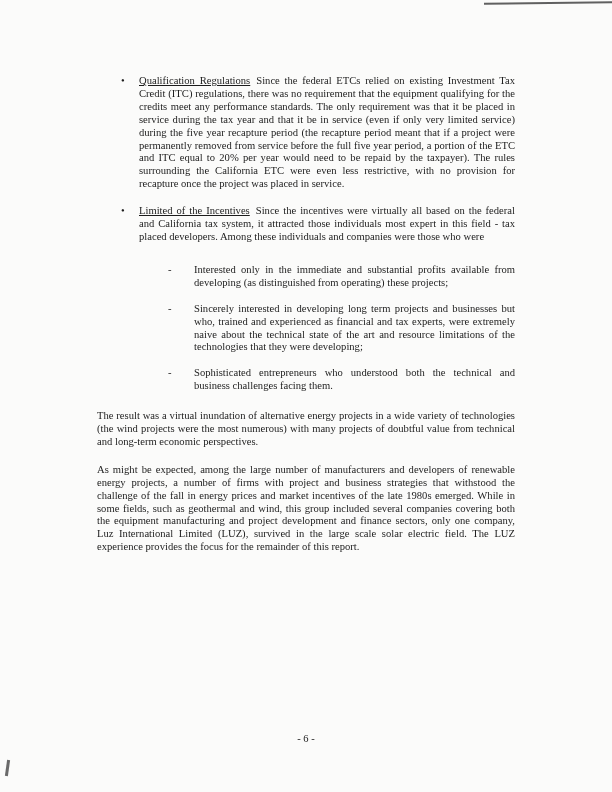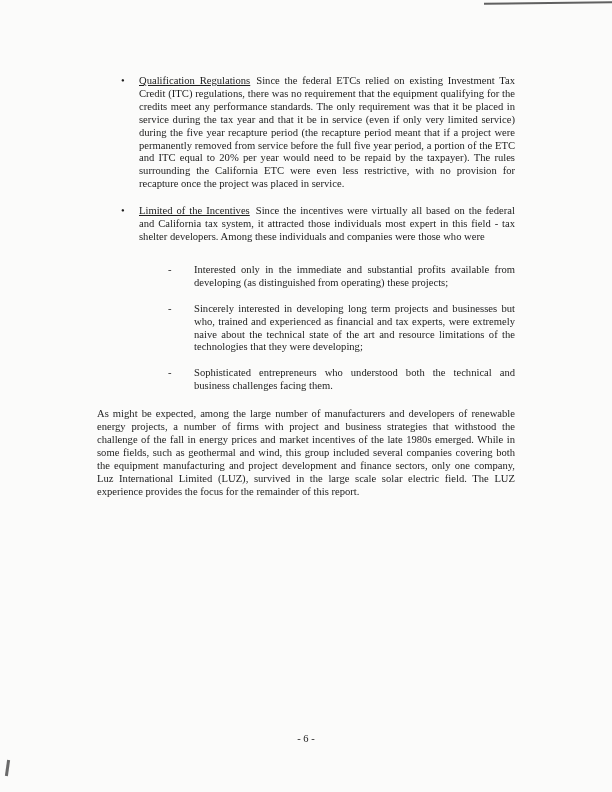--- a/index.html
+++ b/index.html
@@ -102,37 +102,38 @@
   <div class="artifact-top-right"></div>
   <div class="artifact-bottom-left"></div>
 
   <div class="bullet-item">
     <span class="bullet-marker">•</span>
     <p class="bullet-body"><span class="lead">Qualification Regulations</span><span>Since the federal ETCs relied on existing Investment Tax Credit (ITC) regulations, there was no requirement that the equipment qualifying for the credits meet any performance standards. The only requirement was that it be placed in service during the tax year and that it be in service (even if only very limited service) during the five year recapture period (the recapture period meant that if a project were permanently removed from service before the full five year period, a portion of the ETC and ITC equal to 20% per year would need to be repaid by the taxpayer). The rules surrounding the California ETC were even less restrictive, with no provision for recapture once the project was placed in service.</span></p>
   </div>
 
   <div class="bullet-item">
     <span class="bullet-marker">•</span>
-    <p class="bullet-body"><span class="lead">Limited of the Incentives</span><span>Since the incentives were virtually all based on the federal and California tax system, it attracted those individuals most expert in this field - tax shelter developers. Among these individuals and companies were those who were</span></p>
+    <p class="bullet-body"><span class="lead">Limited of the Incentives</span><span>Since the incentives were virtually all based on the federal and California tax system, it attracted those individuals most expert in this field - tax placed developers. Among these individuals and companies were those who were</span></p>
   </div>
 
   <div class="sub-list">
     <div class="sub-item">
       <span class="dash-marker">-</span>
       <div class="sub-text">Interested only in the immediate and substantial profits available from developing (as distinguished from operating) these projects;</div>
     </div>
     <div class="sub-item">
       <span class="dash-marker">-</span>
       <div class="sub-text">Sincerely interested in developing long term projects and businesses but who, trained and experienced as financial and tax experts, were extremely naive about the technical state of the art and resource limitations of the technologies that they were developing;</div>
     </div>
     <div class="sub-item">
       <span class="dash-marker">-</span>
       <div class="sub-text">Sophisticated entrepreneurs who understood both the technical and business challenges facing them.</div>
     </div>
   </div>
 
+  <p class="para">The result was a virtual inundation of alternative energy projects in a wide variety of technologies (the wind projects were the most numerous) with many projects of doubtful value from technical and long-term economic perspectives.</p>
 
 
   <p class="section-body">As might be expected, among the large number of manufacturers and developers of renewable energy projects, a number of firms with project and business strategies that withstood the challenge of the fall in energy prices and market incentives of the late 1980s emerged. While in some fields, such as geothermal and wind, this group included several companies covering both the equipment manufacturing and project development and finance sectors, only one company, Luz International Limited (LUZ), survived in the large scale solar electric field. The LUZ experience provides the focus for the remainder of this report.</p>
 
   <div class="page-footer">- 6 -</div>
 
 </div>
 
 </body></html>

